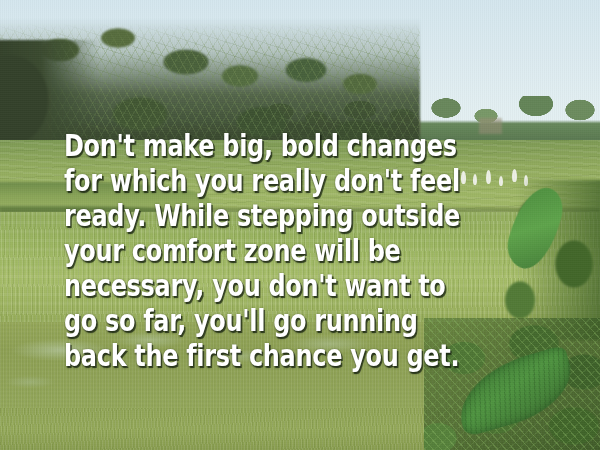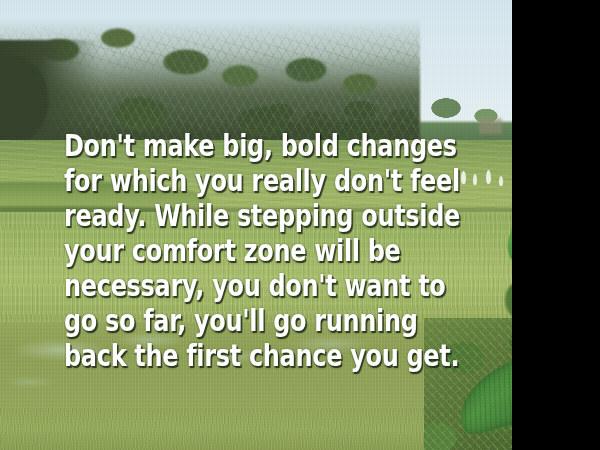--- a/index.html
+++ b/index.html
@@ -2,21 +2,21 @@
 <html><head>
 <meta charset="utf-8">
 <style>
   html, body {
     margin: 0;
     padding: 0;
     background: #000;
   }
   #stage {
     position: relative;
-    width: 512px;
+    width: 600px;
     height: 450px;
     overflow: hidden;
     font-family: "Liberation Sans", sans-serif;
     user-select: none;
   }
 
   
   .sky {
     position: absolute;
     left: 0; top: 0;

